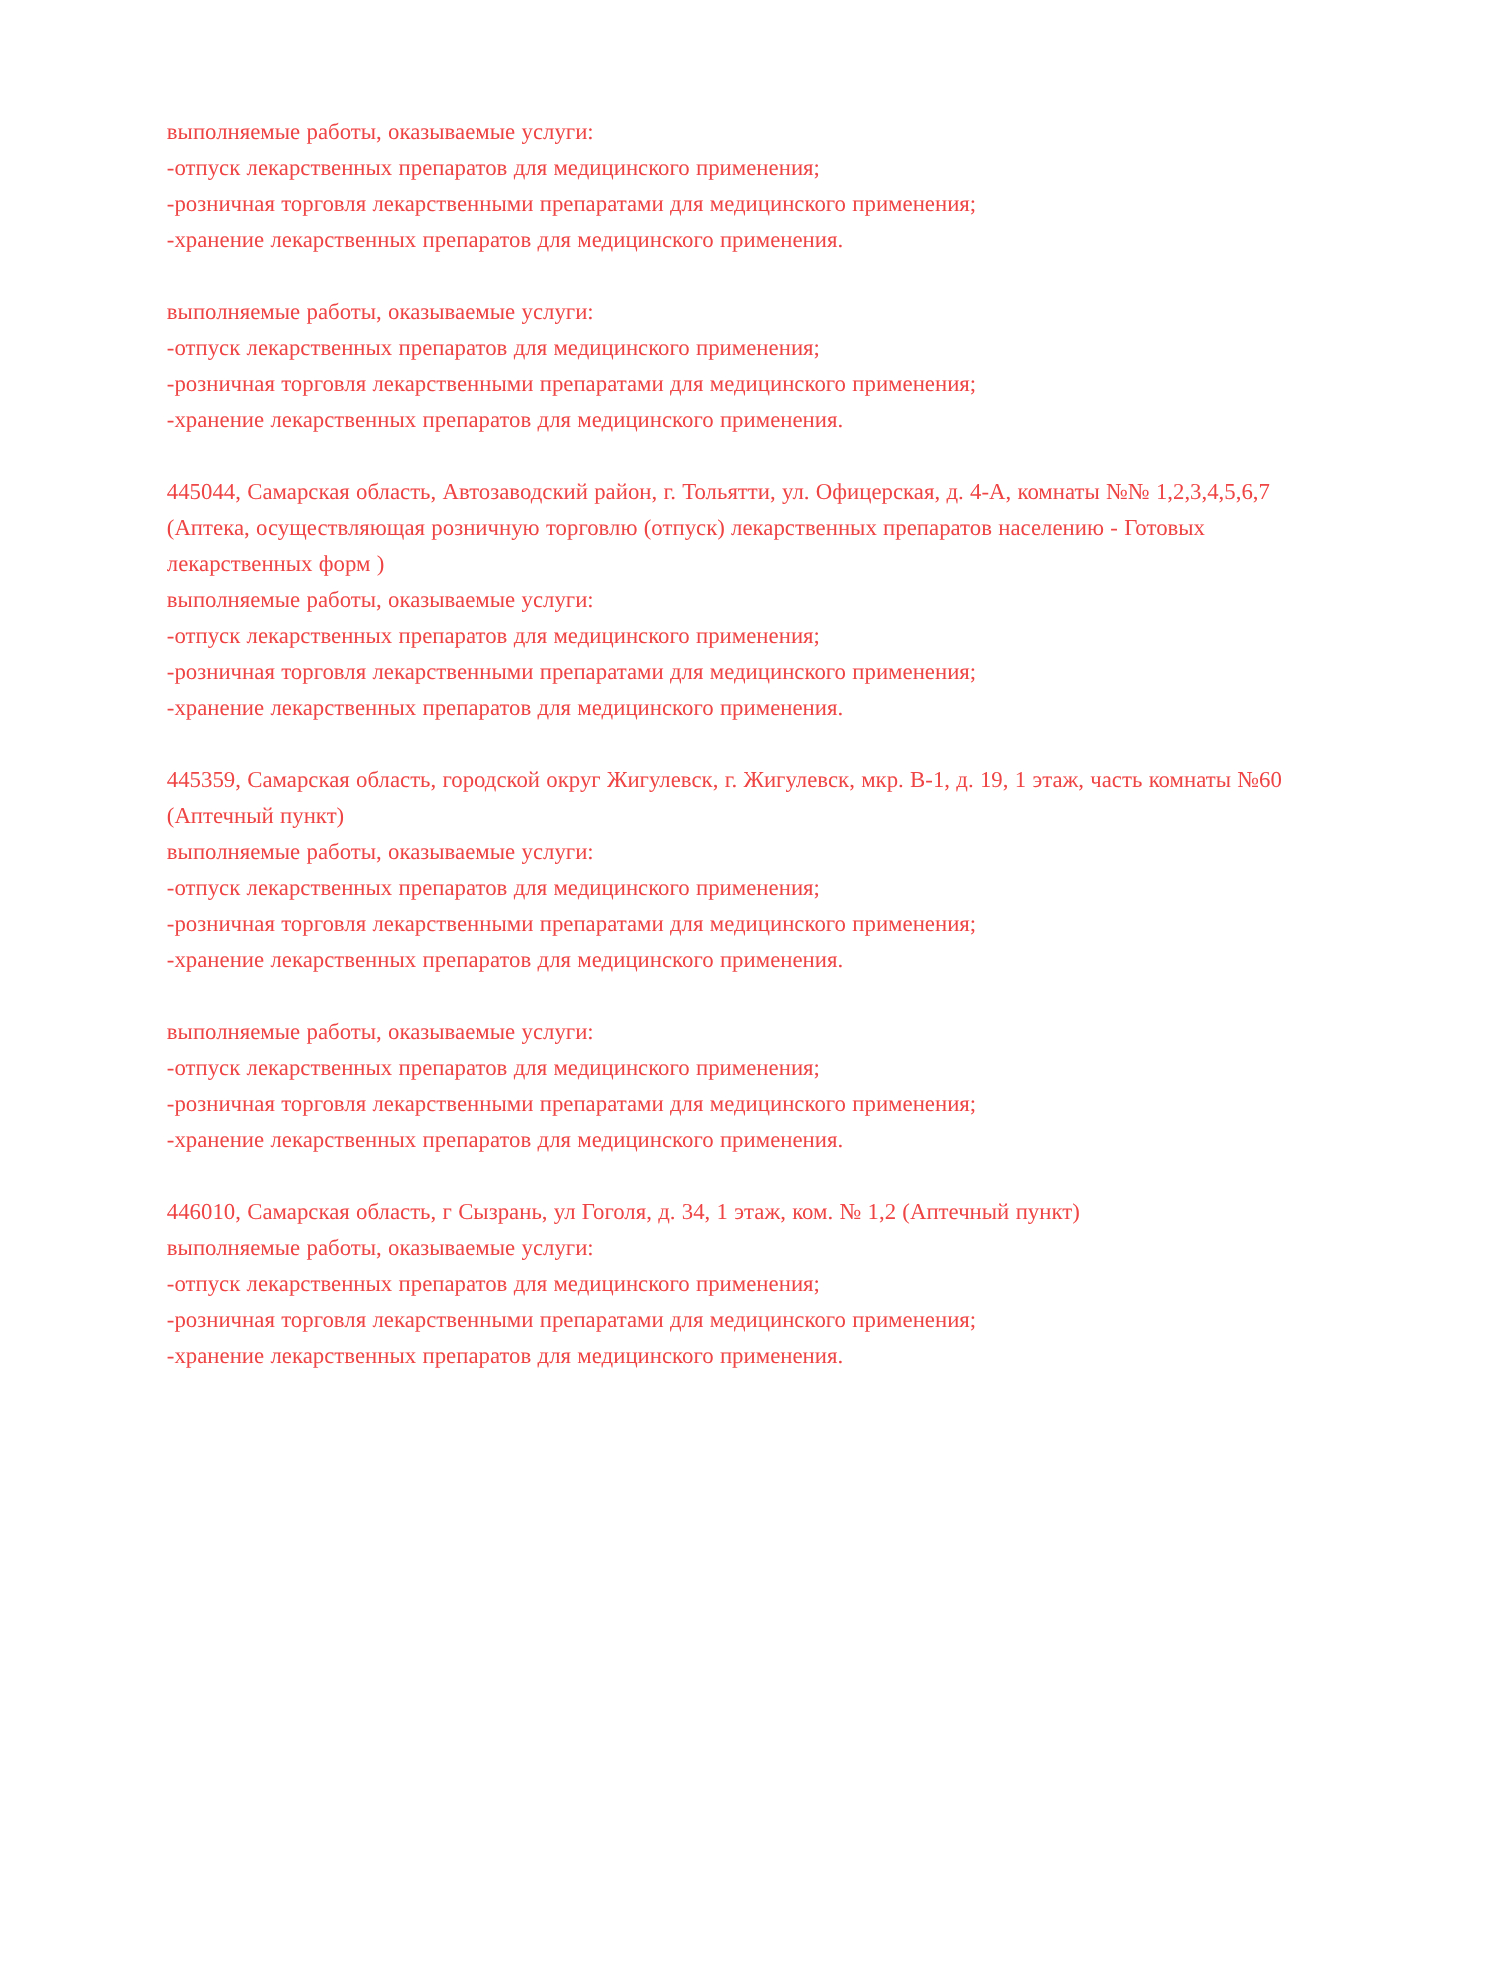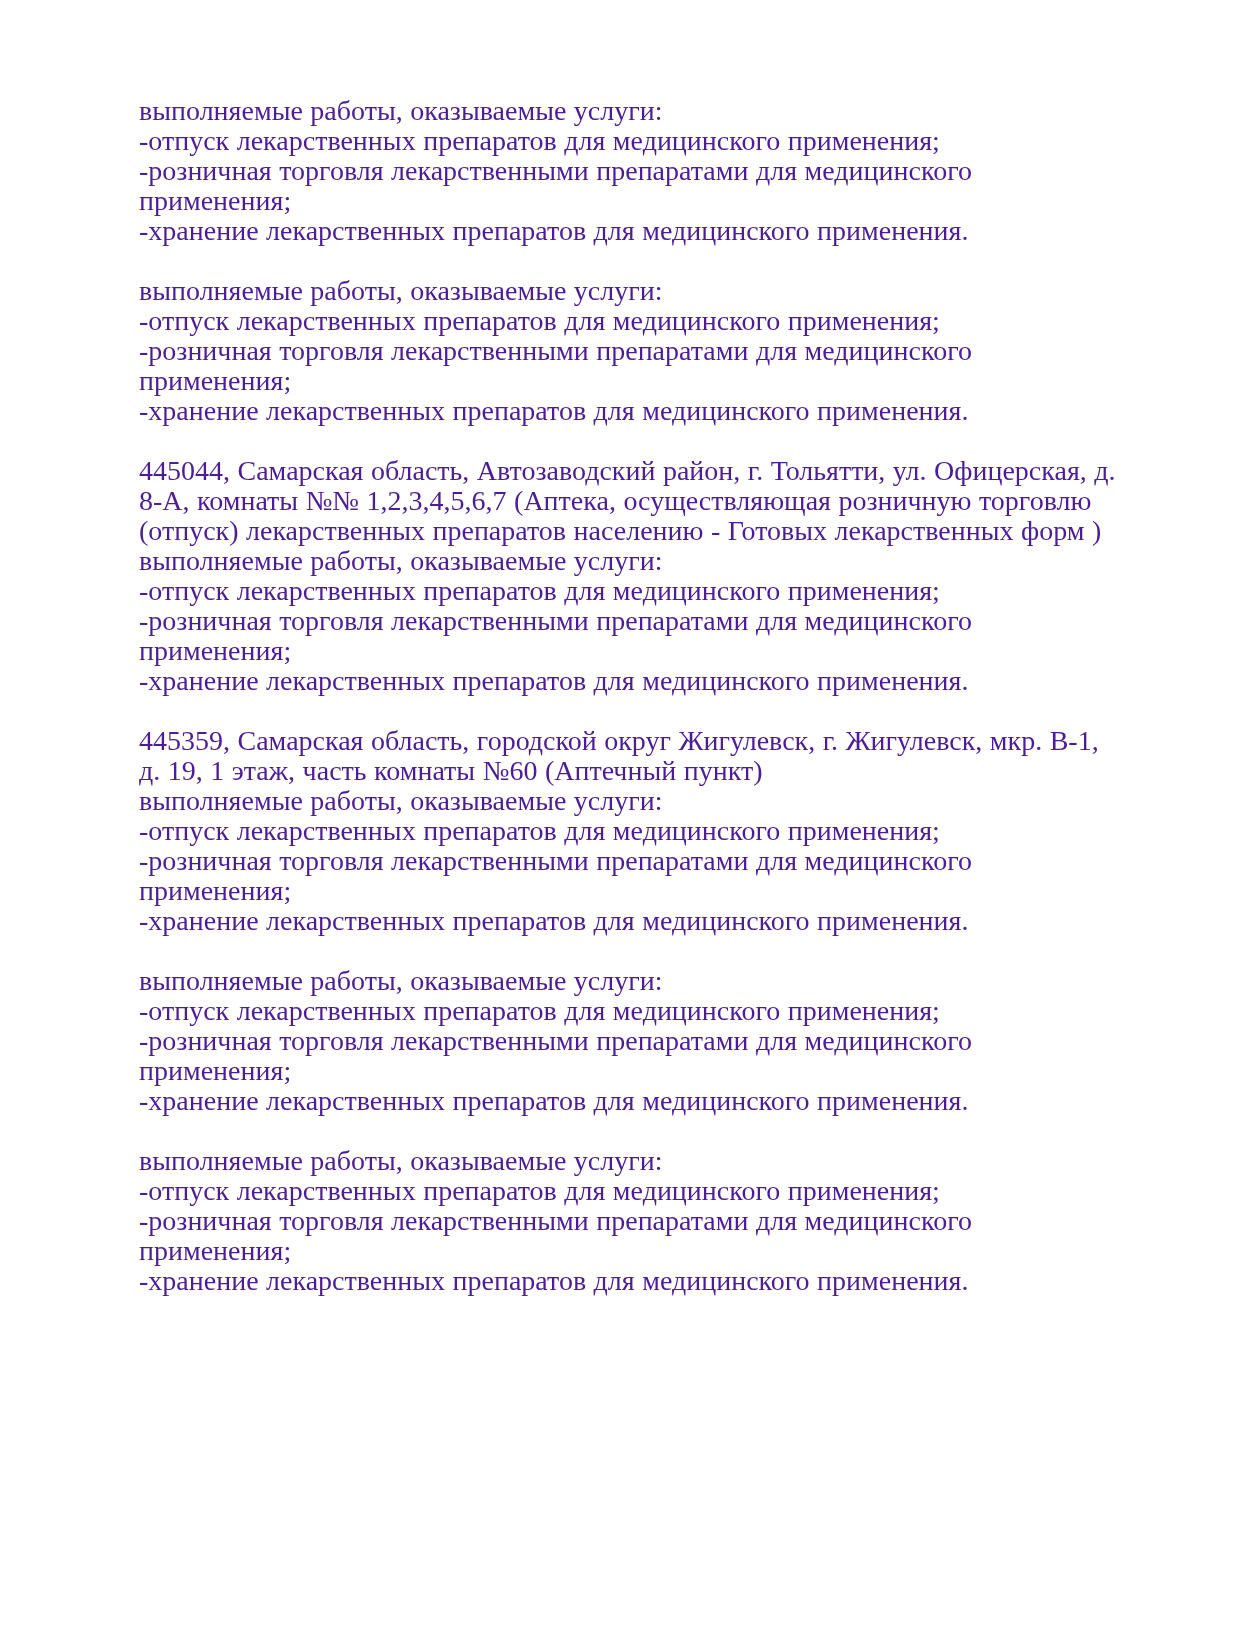--- a/index.html
+++ b/index.html
@@ -13,23 +13,23 @@
     height: 1650px;
     background: #ffffff;
     overflow: hidden;
   }
   .content {
     position: absolute;
     left: 139px;
     top: 96px;
     width: 977px;
     font-family: "Liberation Serif", "DejaVu Serif", serif;
-    font-size: 28px;
+    font-size: 19px;
     line-height: 30px;
-    color: #4c1d95;
+    color: #ef4444;
     text-align: left;
   }
   .block {
     margin: 30px 0 0 0; 
   }
   .block:first-child {
     margin-top: 0;
   }
   .content p {
     margin: 0;
@@ -51,21 +51,21 @@
     </div>
 
     <div class="block">
       <p>выполняемые работы, оказываемые услуги:</p>
       <p>-отпуск лекарственных препаратов для медицинского применения;</p>
       <p>-розничная торговля лекарственными препаратами для медицинского применения;</p>
       <p>-хранение лекарственных препаратов для медицинского применения.</p>
     </div>
 
     <div class="block">
-      <p>445044, Самарская область, Автозаводский район, г. Тольятти, ул. Офицерская, д. 8-А, комнаты №№ 1,2,3,4,5,6,7 (Аптека, осуществляющая розничную торговлю (отпуск) лекарственных препаратов населению - Готовых лекарственных форм )</p>
+      <p>445044, Самарская область, Автозаводский район, г. Тольятти, ул. Офицерская, д. 4-А, комнаты №№ 1,2,3,4,5,6,7 (Аптека, осуществляющая розничную торговлю (отпуск) лекарственных препаратов населению - Готовых лекарственных форм )</p>
       <p>выполняемые работы, оказываемые услуги:</p>
       <p>-отпуск лекарственных препаратов для медицинского применения;</p>
       <p>-розничная торговля лекарственными препаратами для медицинского применения;</p>
       <p>-хранение лекарственных препаратов для медицинского применения.</p>
     </div>
 
     <div class="block">
       <p>445359, Самарская область, городской округ Жигулевск, г. Жигулевск, мкр. В-1, д. 19, 1 этаж, часть комнаты №60 (Аптечный пункт)</p>
       <p>выполняемые работы, оказываемые услуги:</p>
       <p>-отпуск лекарственных препаратов для медицинского применения;</p>
@@ -74,20 +74,21 @@
     </div>
 
     <div class="block">
       <p>выполняемые работы, оказываемые услуги:</p>
       <p>-отпуск лекарственных препаратов для медицинского применения;</p>
       <p>-розничная торговля лекарственными препаратами для медицинского применения;</p>
       <p>-хранение лекарственных препаратов для медицинского применения.</p>
     </div>
 
     <div class="block">
+      <p>446010, Самарская область, г Сызрань, ул Гоголя, д. 34, 1 этаж, ком. № 1,2 (Аптечный пункт)</p>
       <p>выполняемые работы, оказываемые услуги:</p>
       <p>-отпуск лекарственных препаратов для медицинского применения;</p>
       <p>-розничная торговля лекарственными препаратами для медицинского применения;</p>
       <p>-хранение лекарственных препаратов для медицинского применения.</p>
     </div>
 
 
   </div>
 </div>
 

